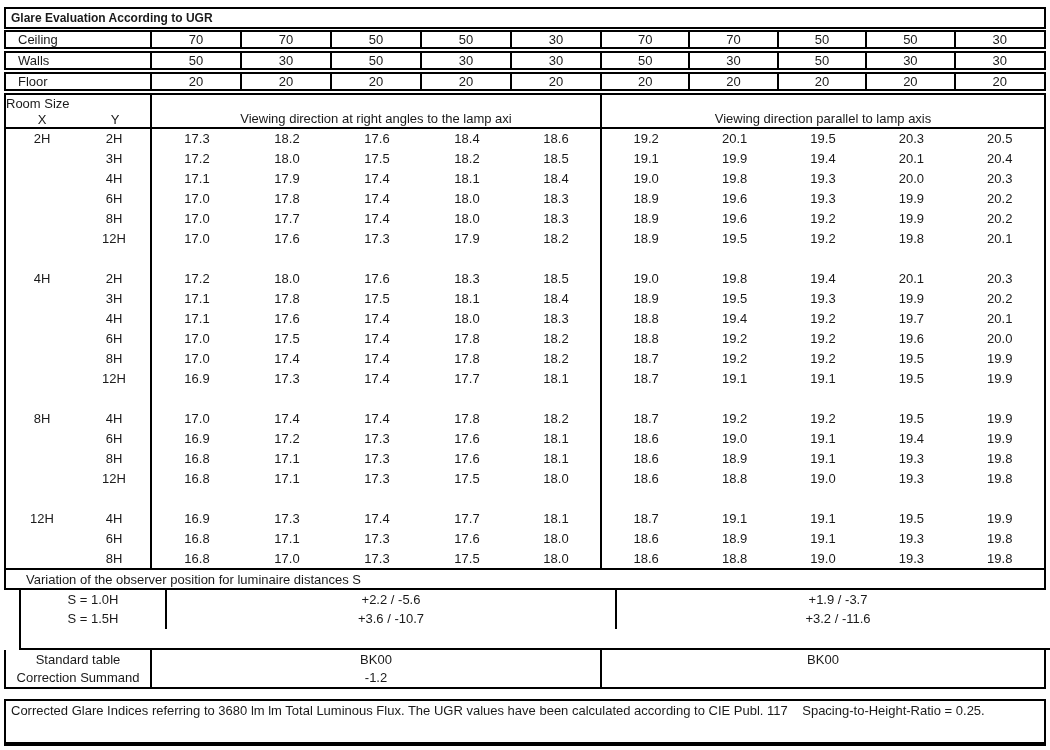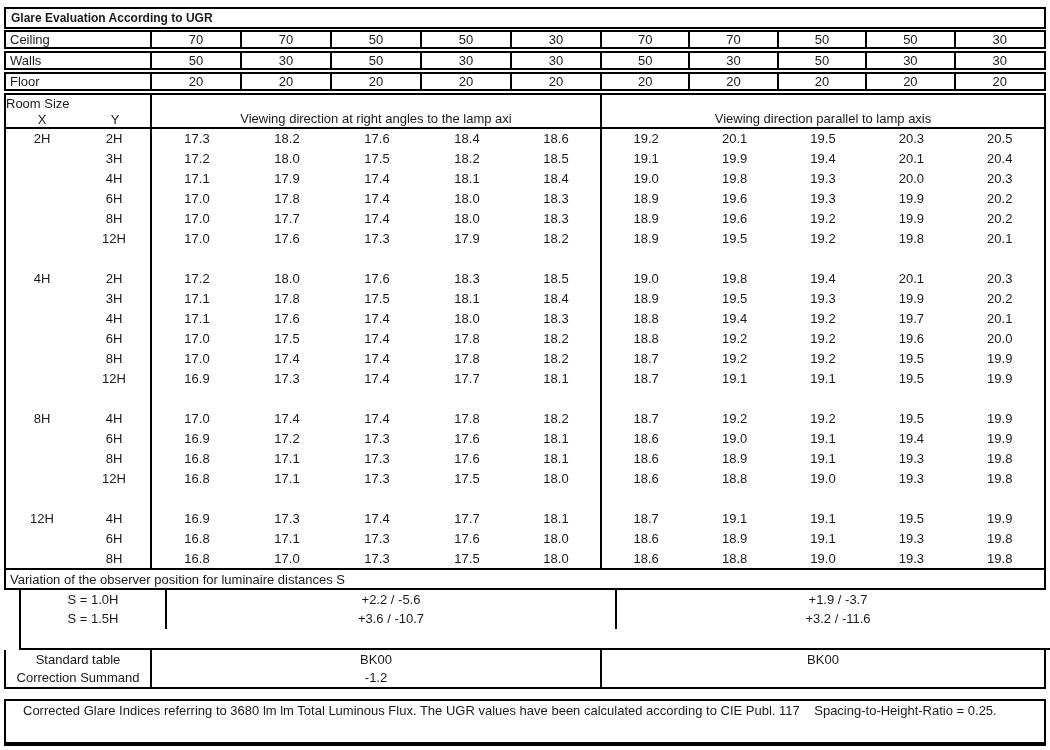--- a/index.html
+++ b/index.html
@@ -2,40 +2,40 @@
 <html><head>
 <meta charset="utf-8">
 <style>
   html,body{margin:0;padding:0}
   body{width:1050px;height:750px;background:#fff;color:#1a1a1a;
        font-family:"Liberation Sans",sans-serif;font-size:13px;position:relative;overflow:hidden}
   .box{position:absolute;background:#fff;border:2px solid #000;box-sizing:border-box}
   .noTop{border-top:none}
   .br{border-right:2px solid #000}
   .c{display:flex;align-items:center;justify-content:center;overflow:hidden;white-space:nowrap}
-  .lab{display:flex;align-items:center;padding-left:4px;overflow:hidden;white-space:nowrap}
+  .lab{display:flex;align-items:center;padding-left:12px;overflow:hidden;white-space:nowrap}
   .cols-data{display:grid;grid-template-columns:146px repeat(5,90px) repeat(5,88.4px)}
   .cols-body{display:grid;grid-template-columns:72px 74px repeat(5,90px) repeat(5,88.4px)}
   .cols-half{display:grid;grid-template-columns:146px 450px 442px}
   #title{left:4px;top:7px;width:1042px;height:22px;font-weight:bold;font-size:12px;
          display:flex;align-items:center;padding-left:5px}
   #srow0{left:4px;top:30px;width:1042px;height:19px}
   #srow1{left:4px;top:51px;width:1042px;height:19px}
   #srow2{left:4px;top:72px;width:1042px;height:19px}
   #hdr{left:4px;top:93px;width:1042px;height:36px}
   .hl1{text-align:left;height:17px;line-height:17px}
   .hl2{display:grid;grid-template-columns:72px 74px;height:17px;line-height:16px}
   .hx,.hy{text-align:center}
   .hdir{display:flex;justify-content:center;align-items:flex-start;padding-top:16px}
   #body{left:4px;top:129px;width:1042px;height:441px;display:grid;grid-template-rows:repeat(22,1fr)}
-  #varhead{left:4px;top:570px;width:1042px;height:20px;display:flex;align-items:center;padding-left:4px}
+  #varhead{left:4px;top:570px;width:1042px;height:20px;display:flex;align-items:center;padding-left:20px}
   #vargrp{left:19px;top:590px;width:1042px;height:60px;display:grid;grid-template-rows:repeat(3,1fr)}
   #corrgrp{left:4px;top:650px;width:1042px;height:39px;display:grid;grid-template-rows:repeat(2,1fr)}
   #footer{left:4px;top:699px;width:1042px;height:47px;border-bottom-width:4px;
-          padding:2px 17px;white-space:pre-wrap;line-height:16px}
+          padding:2px 5px;white-space:pre-wrap;line-height:16px}
 </style>
 </head>
 <body>
 
 <div class="box" id="title">Glare Evaluation According to UGR</div>
 
 <div class="box cols-data" id="srow0">
     <div class="lab br">Ceiling</div>
     <div class="c br">70</div>
     <div class="c br">70</div>

